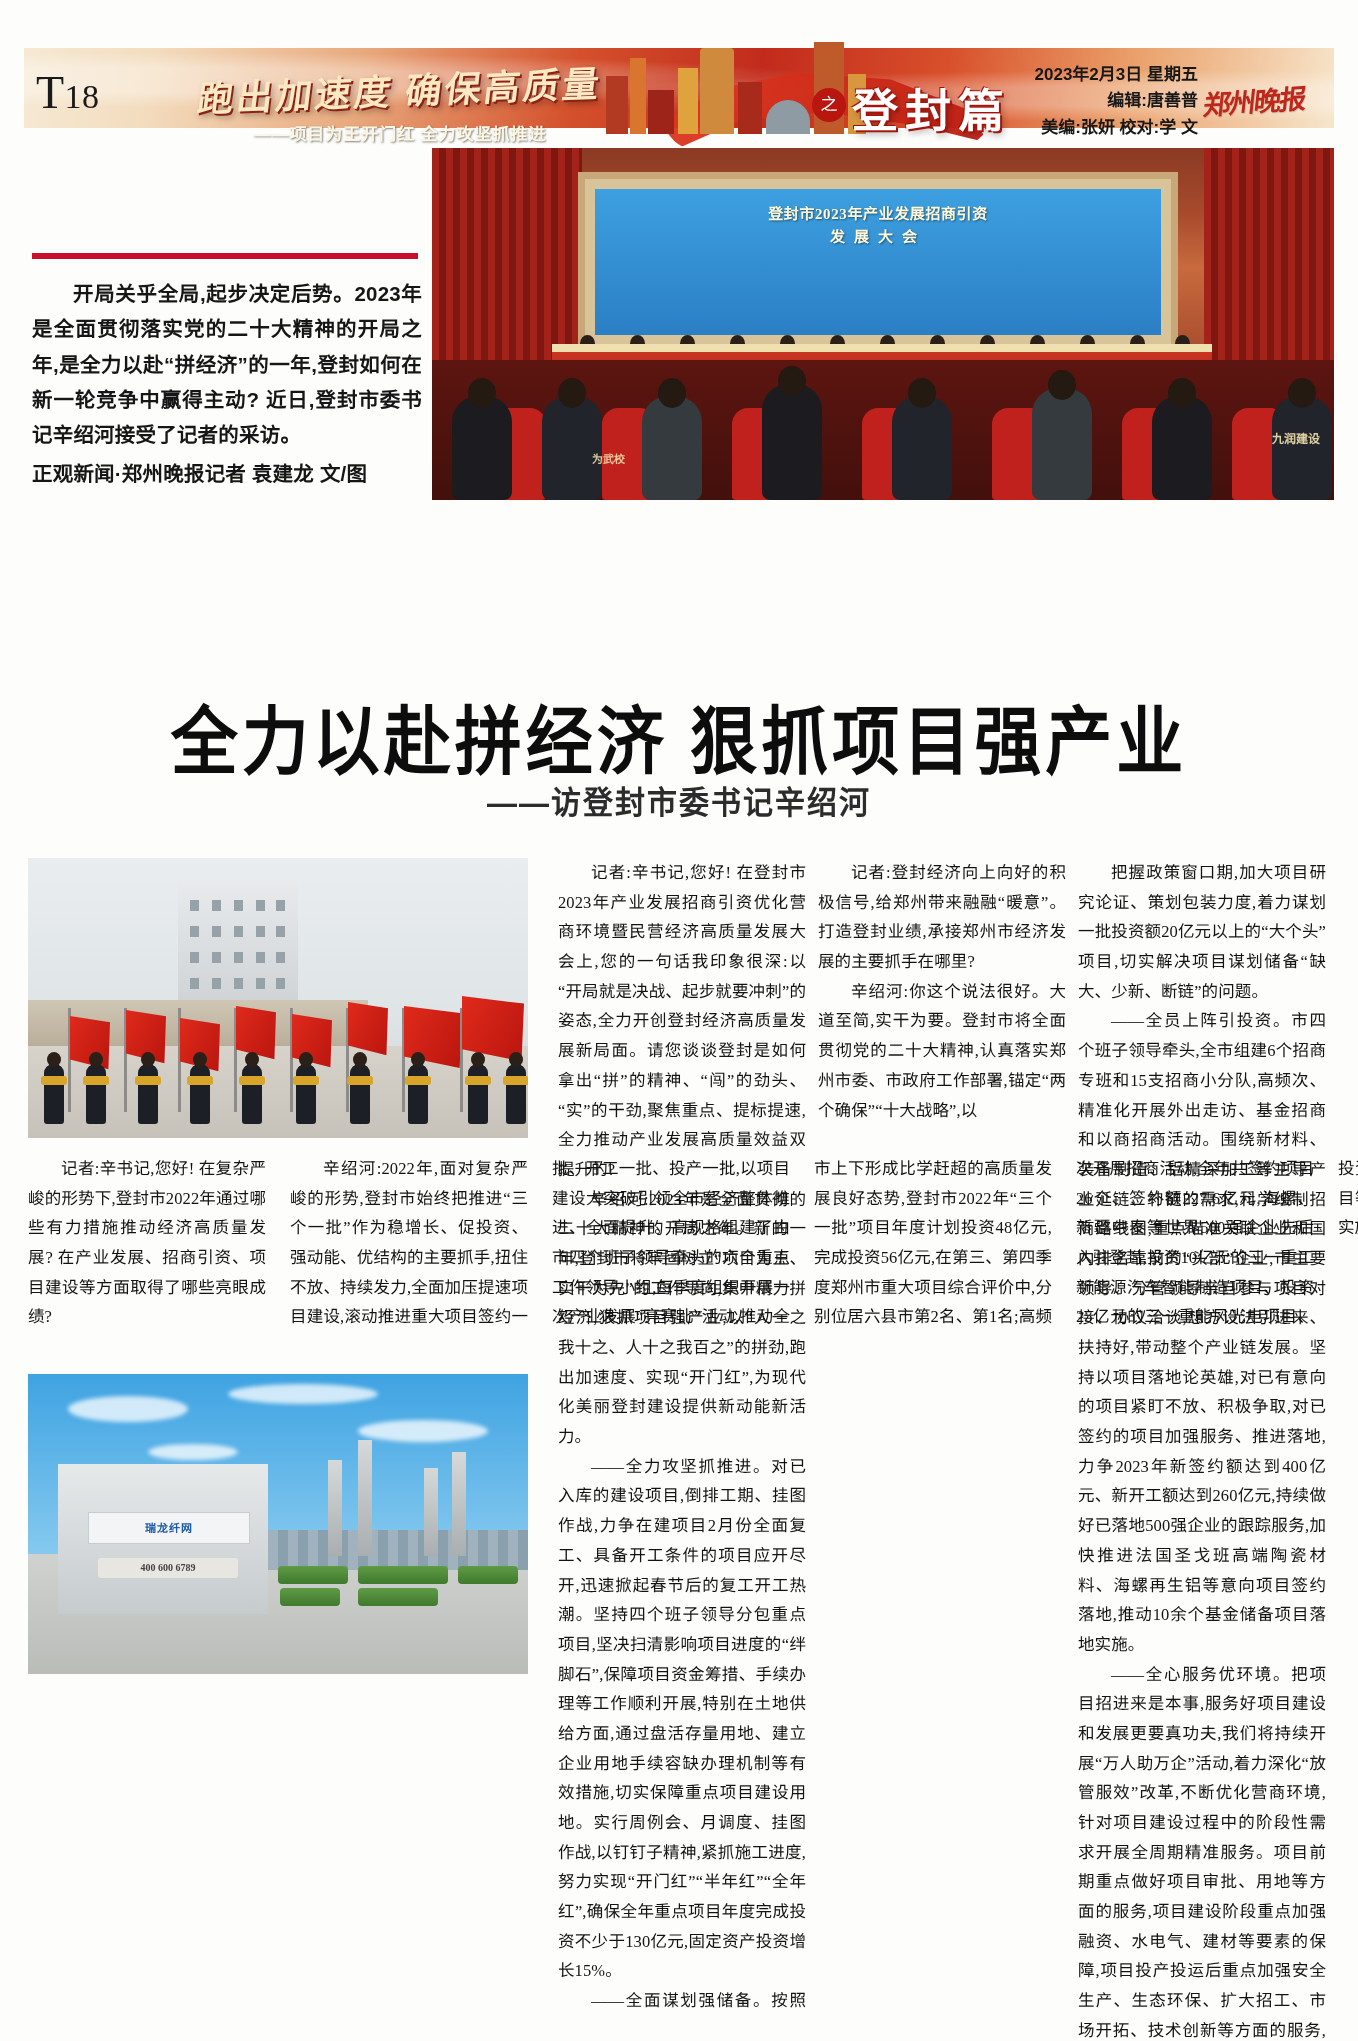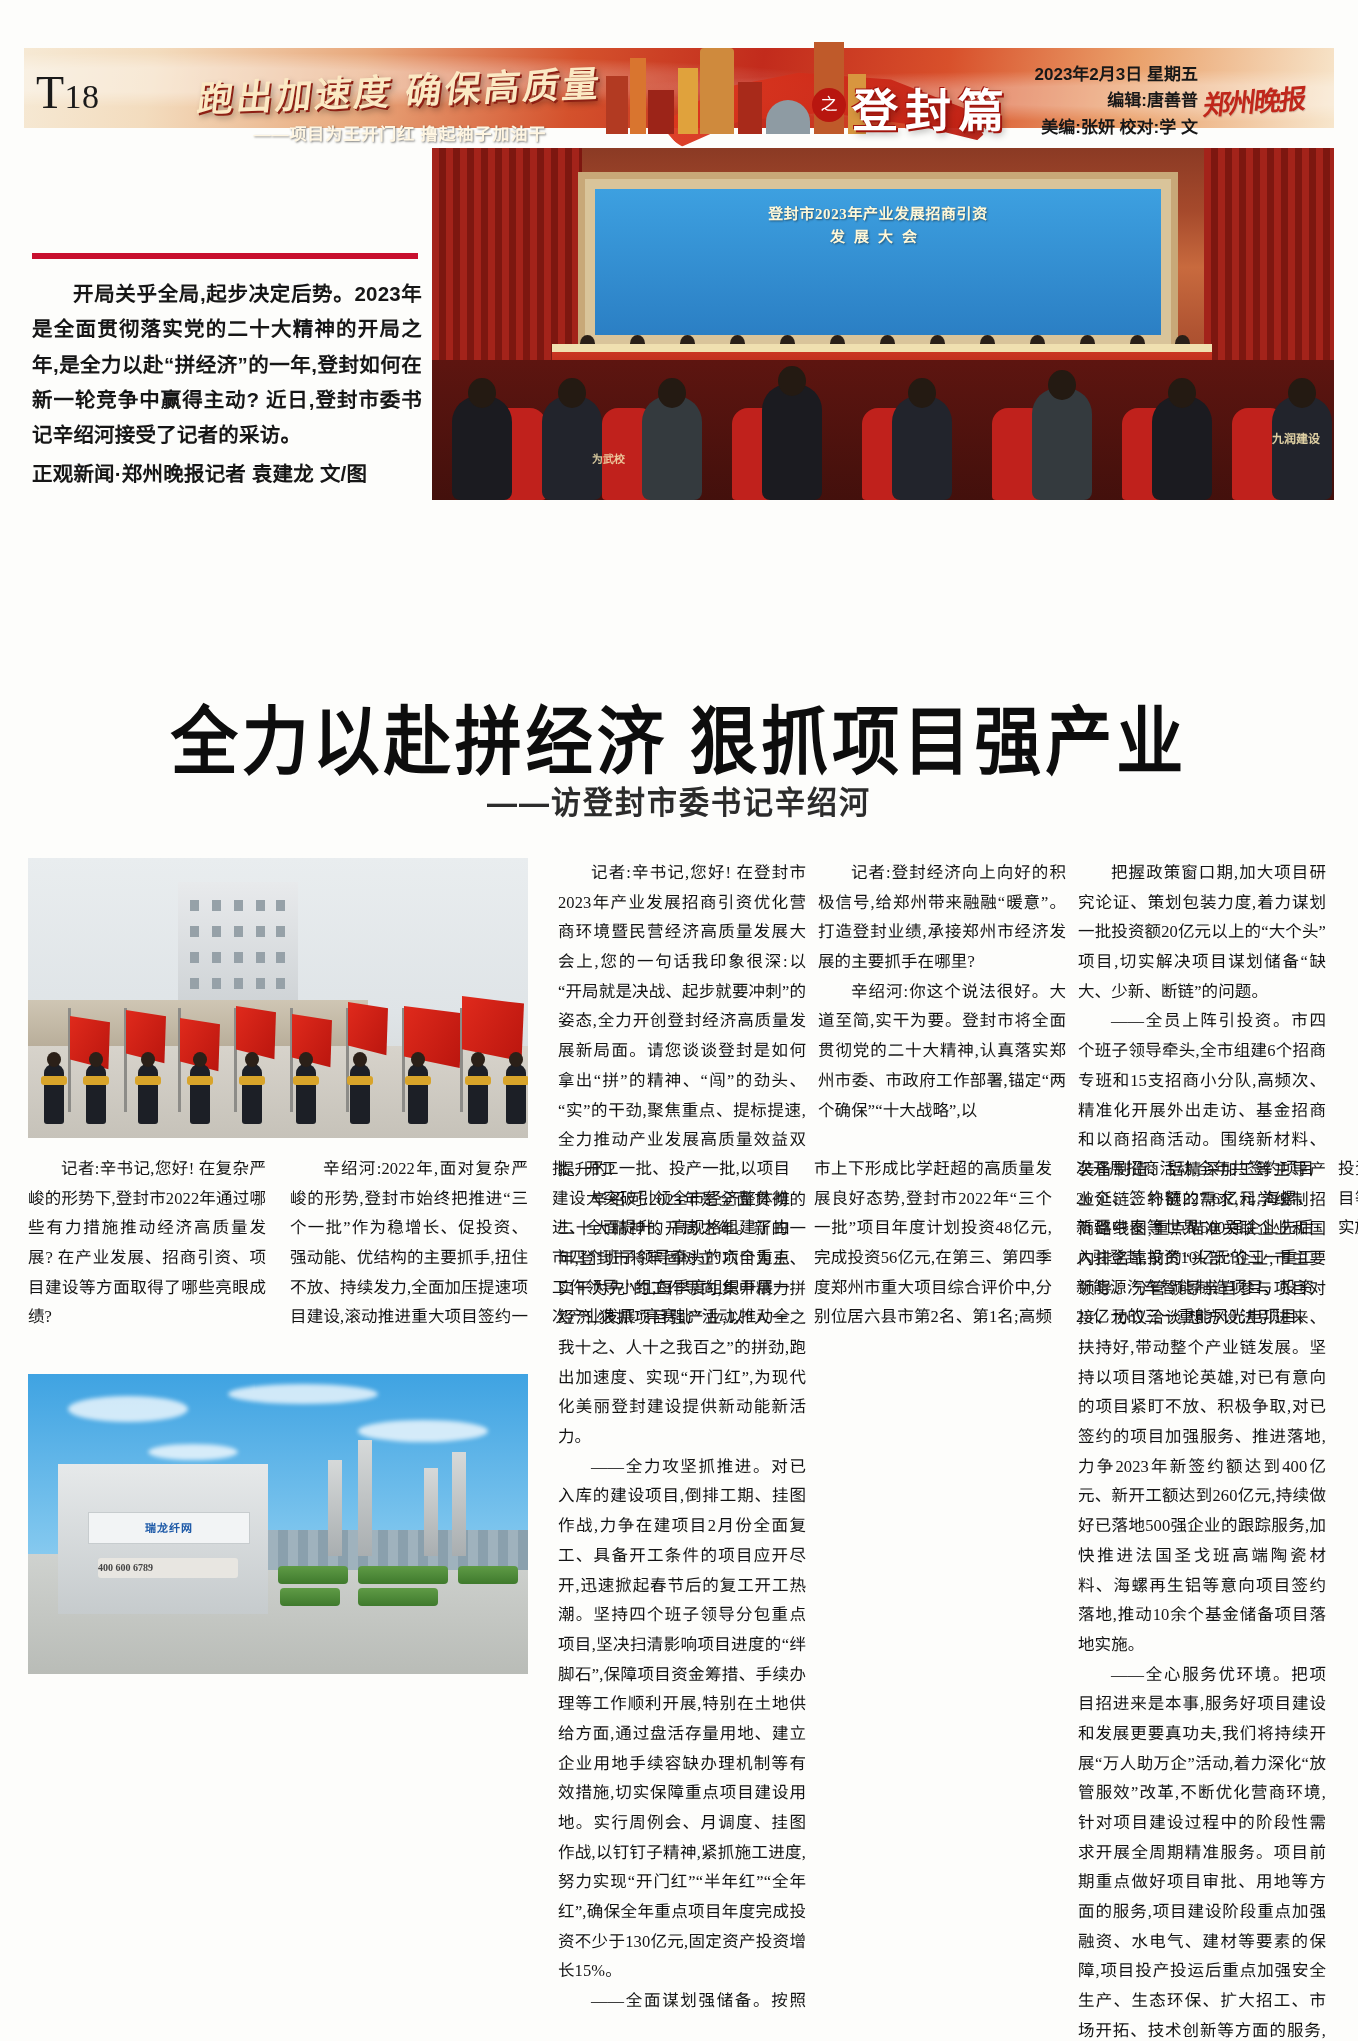--- a/index.html
+++ b/index.html
@@ -174,39 +174,39 @@
 
   .photo-factory{position:absolute;left:0;top:516px;width:500px;height:300px;overflow:hidden;background:#63b8e8;}
   .fac-sky{position:absolute;inset:0;background:linear-gradient(180deg,#3fa3e2 0%,#7fc6ee 55%,#bfe3f6 100%);}
   .cloud{position:absolute;background:rgba(255,255,255,.75);border-radius:50%;filter:blur(2px);}
   .fac-ground{position:absolute;left:0;right:0;bottom:0;height:120px;background:linear-gradient(180deg,#cfd2cf,#b9bcb7);}
   .fac-roofs{position:absolute;left:200px;bottom:104px;width:300px;height:40px;background:repeating-linear-gradient(90deg,#9fb2bd 0 10px,#8aa0ad 10px 20px);}
   .fac-build{position:absolute;left:30px;bottom:60px;width:210px;height:150px;background:linear-gradient(180deg,#e6e9ea,#c6cbcd);}
   .fac-sign{position:absolute;left:60px;bottom:130px;width:160px;height:30px;background:#f2f4f5;border:1px solid #c7ccce;}
   .fac-sign span{display:block;text-align:center;font-size:11px;line-height:30px;color:#1e5aa8;font-weight:700;letter-spacing:1px;}
   .fac-phone{position:absolute;left:70px;bottom:96px;width:140px;height:20px;background:#e8e6e1;border-radius:3px;}
-  .fac-phone span{display:block;font-size:10px;line-height:20px;color:#444;font-weight:700;}
+  .fac-phone span{display:block;text-align:center;font-size:10px;line-height:20px;color:#444;font-weight:700;}
   .stack{position:absolute;bottom:118px;width:14px;background:linear-gradient(180deg,#d6d9d9,#a9aeb0);}
   .green{position:absolute;bottom:90px;height:18px;background:linear-gradient(180deg,#5f9b46,#3f7a2d);border-radius:4px;}
 </style>
 </head>
 <body>
 
 <div class="page">
 
   <div class="masthead">
     <div class="mast-bg"></div>
 
     <div class="pagenum">
       <span>T</span><span class="sub">18</span>
     </div>
 
     <div class="slogan">
       <span class="s1">跑出加速度 确保高质量</span>
-      <span class="s2">——项目为王开门红 撸起袖子加油干</span>
+      <span class="s2">——项目为王开门红 全力攻坚抓推进</span>
     </div>
 
     <div class="sky-arc"></div>
     <div class="skyline">
       <div class="bld" style="left:6px;width:22px;height:58px;background:#b23a22;"></div>
       <div class="bld" style="left:30px;width:16px;height:76px;background:#d9752f;"></div>
       <div class="bld" style="left:48px;width:26px;height:44px;background:#9c2418;"></div>
       <div class="bld" style="left:78px;width:20px;height:66px;background:#e0a23c;"></div>
       <div class="bld" style="left:100px;width:34px;height:86px;background:#cf8a3d;border-radius:4px 4px 0 0;"></div>
       <div class="bld" style="left:138px;width:24px;height:52px;background:#a82a1a;"></div>

